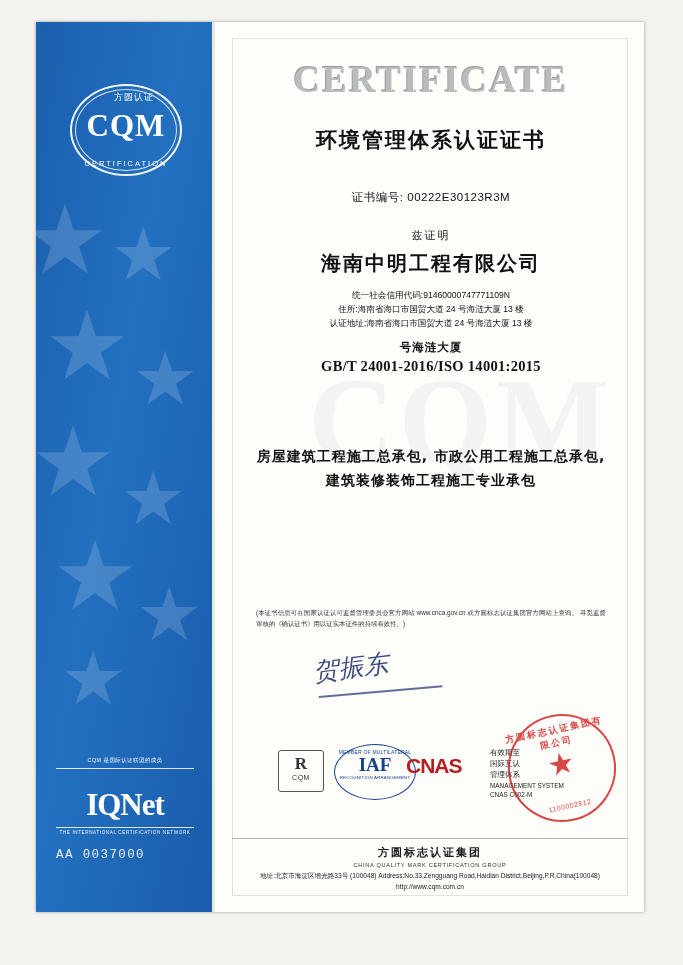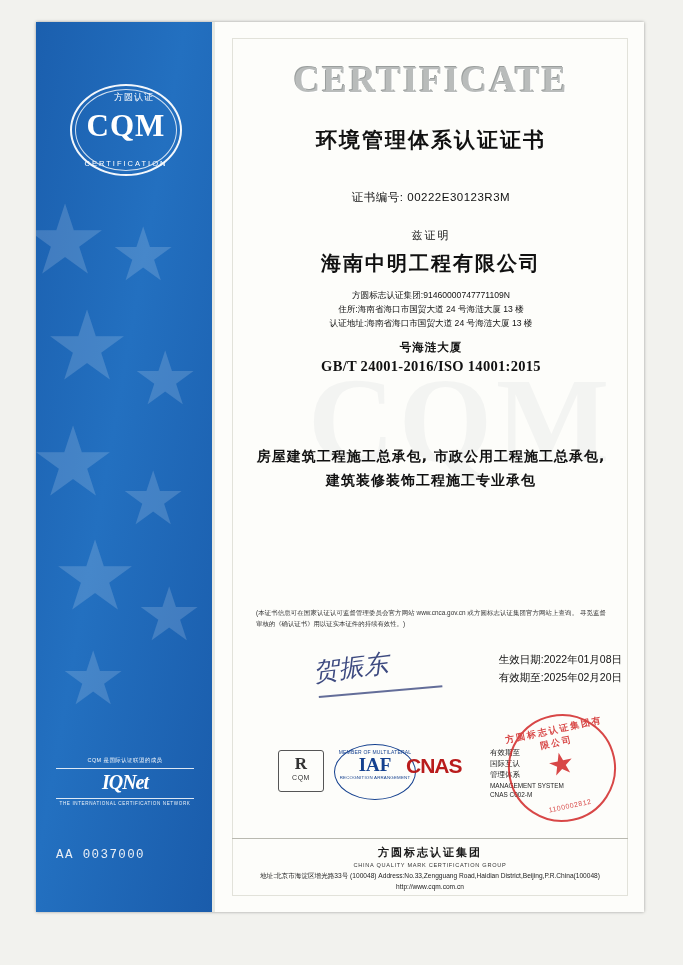--- a/index.html
+++ b/index.html
@@ -119,26 +119,25 @@
   .iqnet {
     position: absolute;
     left: 14px;
     top: 735px;
     width: 150px;
     text-align: center;
     color: #fff;
   }
   .iqnet .top { font-size: 5.5px; letter-spacing: .4px; opacity: .95; }
   .iqnet .mark {
-    font-size: 20px;
+    font-size: 31px;
     font-weight: bold;
     letter-spacing: -1px;
-    margin-top: 2px;
-    font-family: "Liberation Serif", serif;
-    font-style: italic;
+    margin-top: 18px;
+    font-family: "Liberation Serif", serif;
   }
   .iqnet .mark .q { color: #ffffff; }
   .iqnet .bottom { font-size: 4.6px; letter-spacing: .6px; margin-top: 2px; opacity: .9; }
   .iqnet .rules {
     height: 1px; background: rgba(255,255,255,.85);
     margin: 4px 6px 0;
   }
 
   .serial {
     position: absolute;
@@ -409,40 +408,32 @@
       <div class="title-cn">环境管理体系认证证书</div>
 
       <div class="row-center cert-no">
         <span>证书编号:</span>
         <span>00222E30123R3M</span>
       </div>
 
       <div class="row-center hereby">兹证明</div>
       <div class="row-center company">海南中明工程有限公司</div>
 
-      <div class="row-center usci">方圆标志认证集团:91460000747771109N</div>
+      <div class="row-center usci">统一社会信用代码:91460000747771109N</div>
       <div class="row-center addr1">住所:海南省海口市国贸大道 24 号海涟大厦 13 楼</div>
       <div class="row-center addr2">认证地址:海南省海口市国贸大道 24 号海涟大厦 13 楼</div>
 
       <div class="row-center std-label">号海涟大厦</div>
       <div class="row-center std-value">GB/T 24001-2016/ISO 14001:2015</div>
 
       <div class="row-center scope-1">房屋建筑工程施工总承包,  市政公用工程施工总承包,</div>
       <div class="row-center scope-2">建筑装修装饰工程施工专业承包</div>
 
       <div class="note">(本证书信息可在国家认证认可监督管理委员会官方网站 www.cnca.gov.cn 或方圆标志认证集团官方网站上查询。 寻觅监督审核的《确认证书》用以证实本证件的持续有效性。)</div>
 
-      <div class="dates">
-        <div>
-          <span>生效日期:</span><span>2022年01月08日</span>
-        </div>
-        <div>
-          <span>有效期至:</span><span>2025年02月20日</span>
-        </div>
-      </div>
 
       <div class="signature">
         <span>贺振东</span>
         <span class="underline"></span>
       </div>
 
       <div class="logos">
         <div class="logo-box rcqm">
           <div class="r">R</div>
           <div class="cqm">CQM</div>

